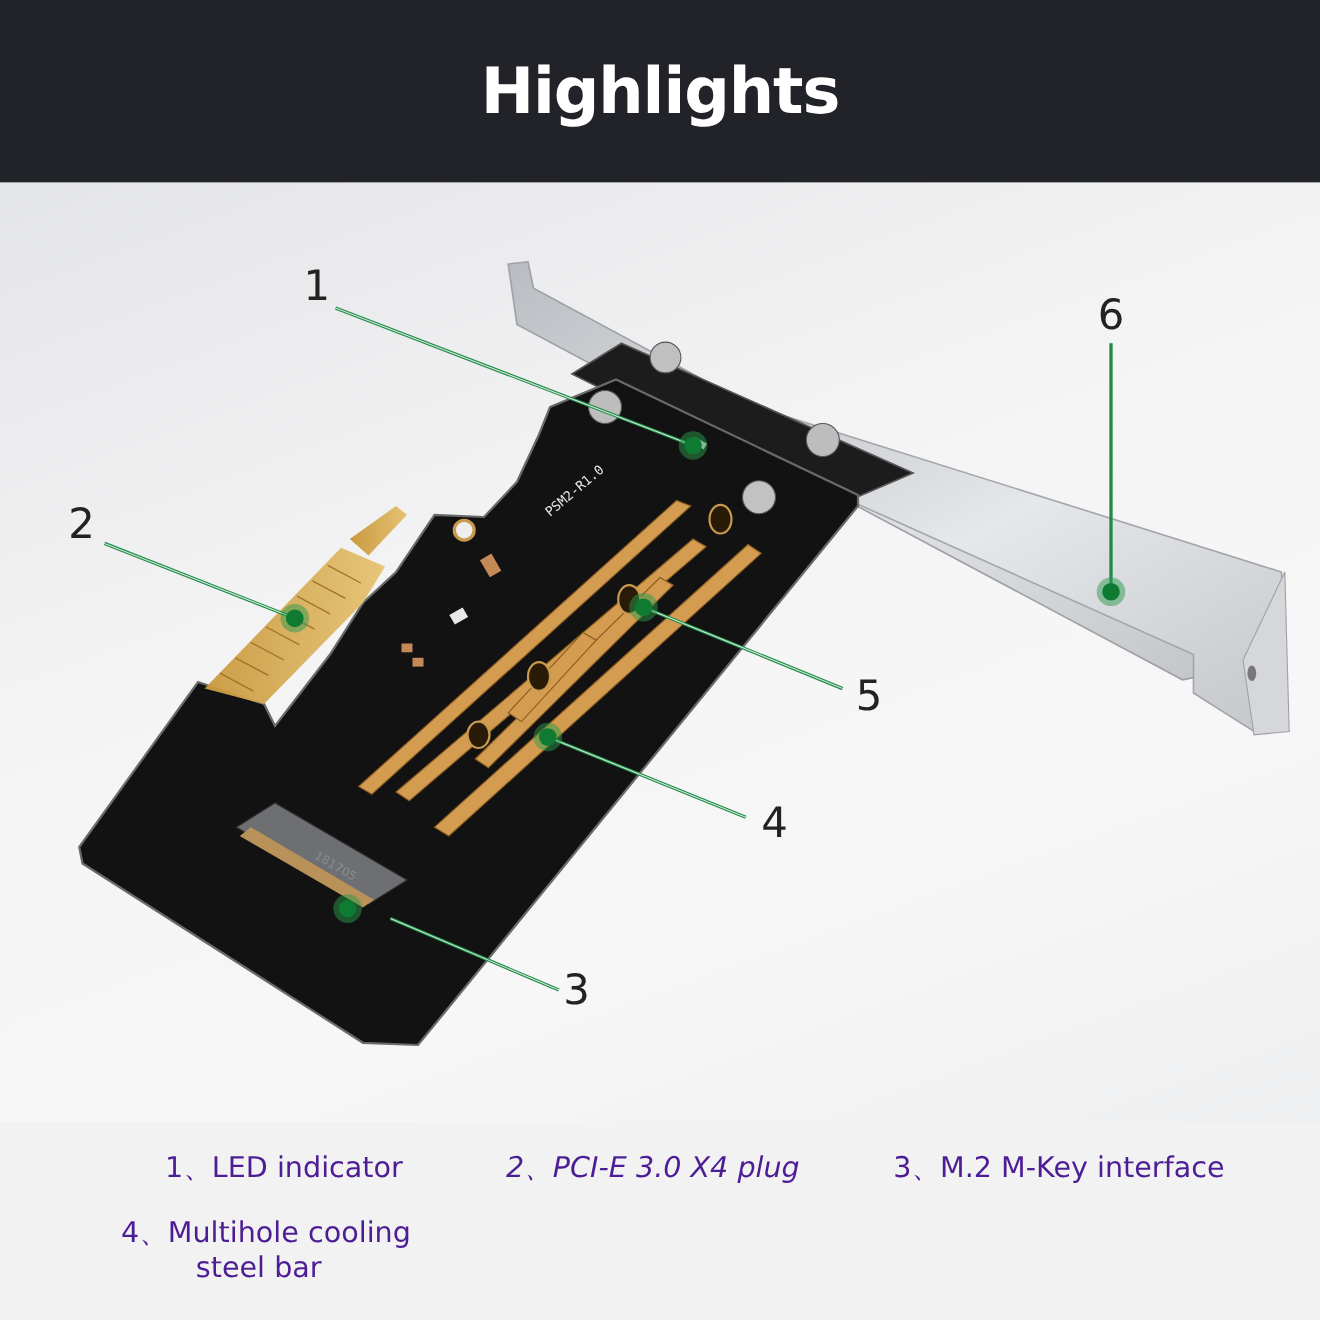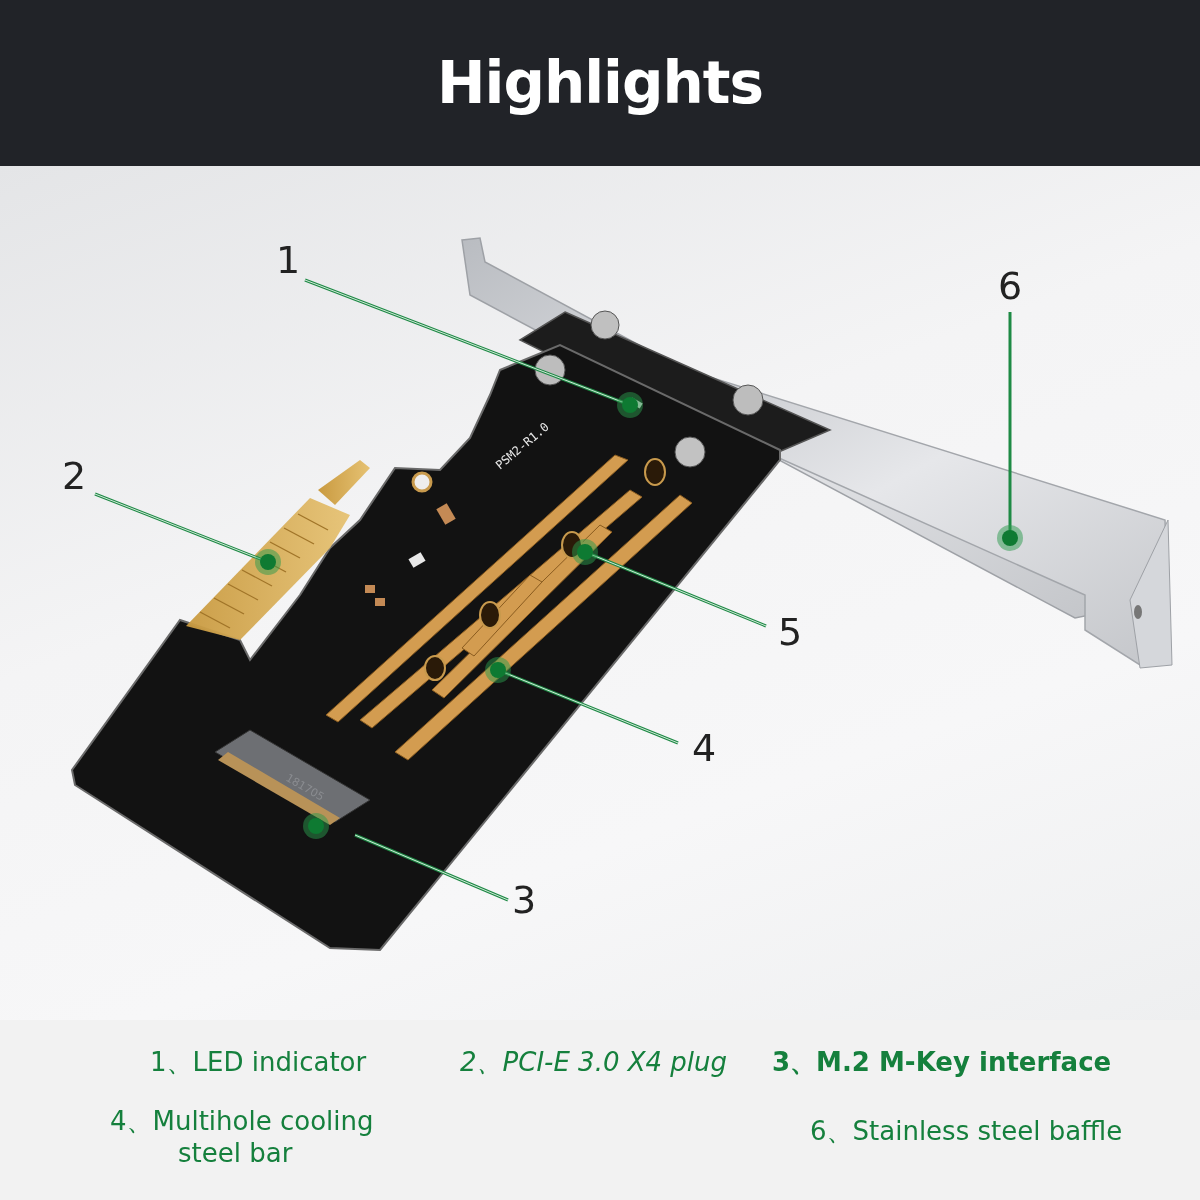--- a/index.html
+++ b/index.html
@@ -3,21 +3,21 @@
 <meta charset="utf-8">
 <style>
   html, body { margin:0; padding:0; }
   body { width:1200px; height:1200px; position:relative; overflow:hidden; background:#f2f2f2; font-family:"Liberation Sans", sans-serif; }
   .header { position:absolute; left:0; top:0; width:1200px; height:166px; background:#212328; display:flex; align-items:center; justify-content:center; }
   .header h1 { margin:0; color:#ffffff; font-size:58px; font-weight:bold; font-family:"DejaVu Sans", sans-serif; letter-spacing:-1px; }
   .photo { position:absolute; left:0; top:166px; width:1200px; height:854px; background:linear-gradient(160deg,#e4e5e7 0%,#f4f4f5 40%,#f7f7f8 70%,#eeeff0 100%); overflow:hidden; }
   .photo svg { position:absolute; left:0; top:0; }
   .callout-num { position:absolute; font-family:"DejaVu Sans", sans-serif; font-size:38px; color:#222; font-weight:normal; }
   .legend { position:absolute; left:0; top:1020px; width:1200px; height:180px; background:#f2f2f2; }
-  .legend-item { position:absolute; font-family:"DejaVu Sans", sans-serif; font-size:26px; color:#15803d; line-height:32px; }
+  .legend-item { position:absolute; font-family:"DejaVu Sans", sans-serif; font-size:26px; color:#4c1d95; line-height:32px; }
   .legend-item .sub { display:block; padding-left:68px; }
 </style>
 </head>
 <body>
 
 <div class="header">
   <h1>Highlights</h1>
 </div>
 
 <div class="photo">
@@ -141,16 +141,15 @@
   <div class="callout-num" style="left:62px; top:288px;">2</div>
   <div class="callout-num" style="left:512px; top:712px;">3</div>
   <div class="callout-num" style="left:692px; top:560px;">4</div>
   <div class="callout-num" style="left:778px; top:444px;">5</div>
   <div class="callout-num" style="left:998px; top:98px;">6</div>
 </div>
 
 <div class="legend">
   <div class="legend-item" style="left:150px; top:26px;"><span>1、LED indicator</span></div>
   <div class="legend-item" style="left:460px; top:26px;font-style:italic;"><span>2、PCI-E 3.0 X4 plug</span></div>
-  <div class="legend-item" style="left:772px; top:26px;font-weight:bold;"><span>3、M.2 M-Key interface</span></div>
+  <div class="legend-item" style="left:812px; top:26px;"><span>3、M.2 M-Key interface</span></div>
   <div class="legend-item" style="left:110px; top:85px;"><span>4、Multihole cooling</span><span class="sub">steel bar</span></div>
-  <div class="legend-item" style="left:810px; top:95px;"><span>6、Stainless steel baffle</span></div>
 </div>
 
 </body></html>

